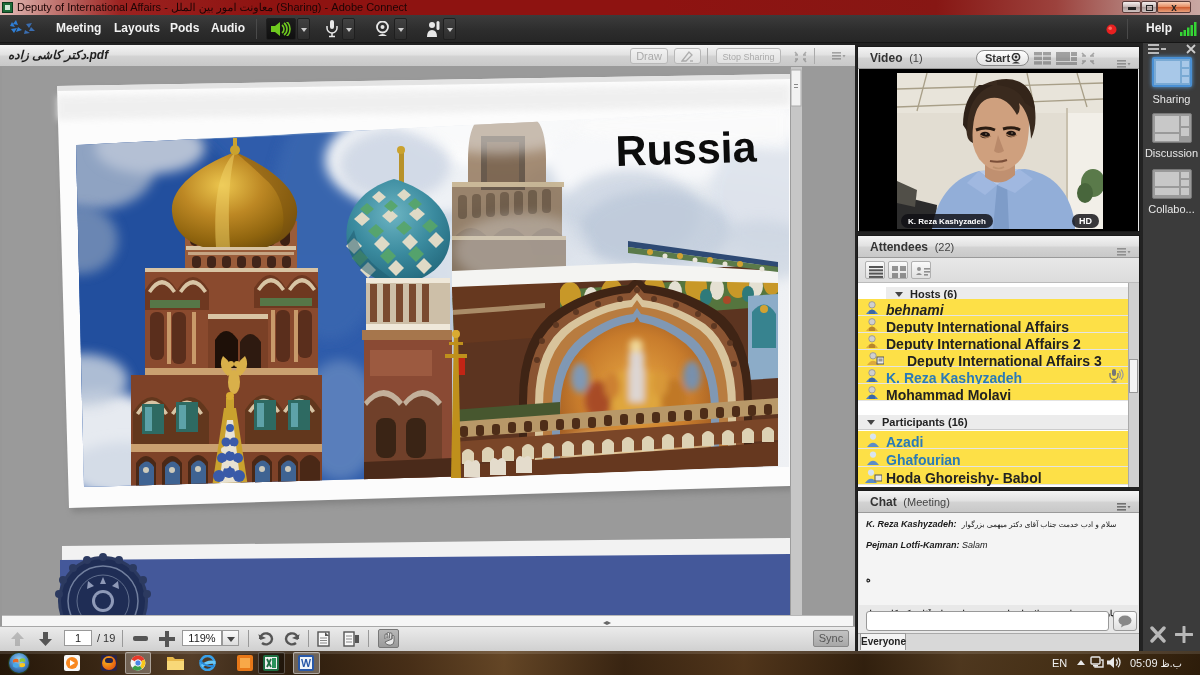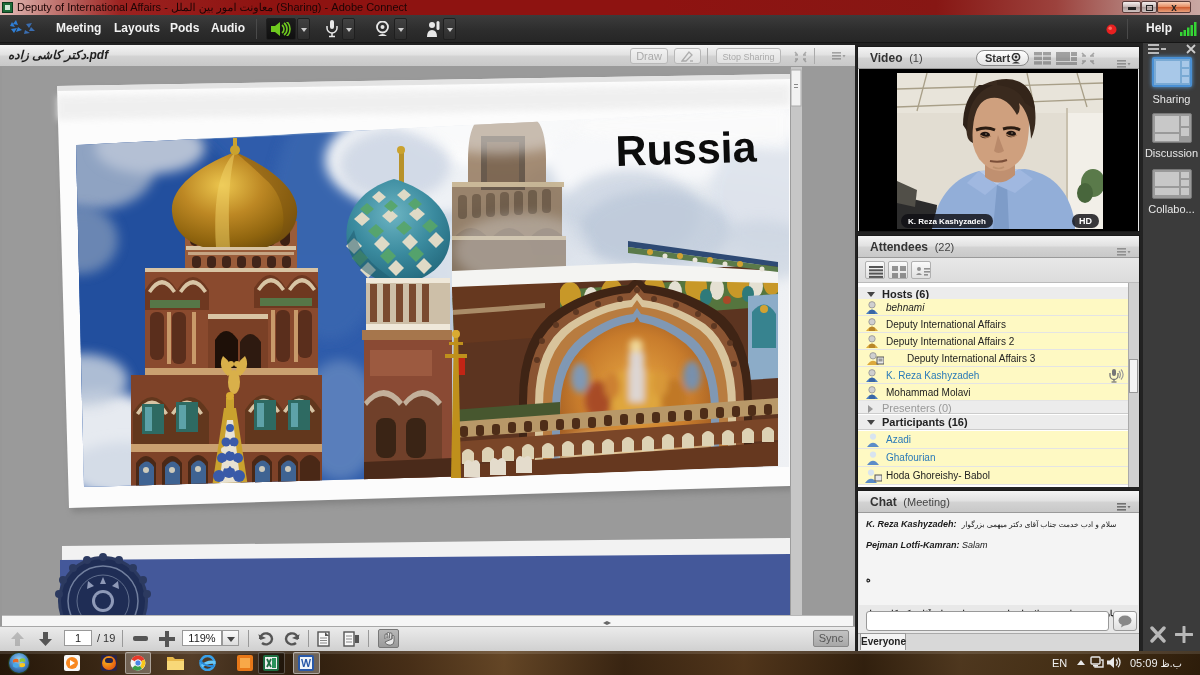--- a/index.html
+++ b/index.html
@@ -48,21 +48,21 @@
 
 
 .pod { position:absolute; background:#e8e8e8; border:1px solid #1a1a1a; }
 .podtitle { position:absolute; top:4px; left:12px; font-size:12px; font-weight:bold; color:#333; }
 .podcount { font-weight:normal; font-size:11px; color:#444; }
 .podmenu { position:absolute; right:8px; top:7px; width:14px; height:8px; }
 
 
 .atbtn { position:absolute; top:25px; width:20px; height:18px; background:linear-gradient(#fafafa,#e0e0e0); border:1px solid #b0b0b0; border-radius:2px; padding:2px 0 0 3px; }
 .secrow { position:absolute; left:0; width:270px; height:15px; background:#ececec; border-bottom:1px solid #ccc; font-size:11px; font-weight:bold; color:#222; padding:1px 0 0 24px; }
-.atrow { position:absolute; left:0; width:270px; height:17px; border-bottom:1px solid #e4e4e4; font-size:10px; font-weight:normal; color:#222; padding:3px 0 0 28px; background:#fef9c3; }
+.atrow { position:absolute; left:0; width:270px; height:17px; border-bottom:1px solid #e4e4e4; font-size:14px; font-weight:bold; color:#222; padding:3px 0 0 28px; background:#fde047; }
 .tri { position:absolute; left:9px; top:5px; width:0; height:0; border-left:4px solid transparent; border-right:4px solid transparent; border-top:5px solid #444; }
 .trir { position:absolute; left:10px; top:4px; width:0; height:0; border-top:4px solid transparent; border-bottom:4px solid transparent; border-left:5px solid #999; }
 
 
 #sidebar { position:absolute; top:0px; left:1143px; width:57px; height:608px; background:#3b3b3b; }
 .sblabel { position:absolute; width:57px; text-align:center; font-size:11px; color:#e8e8e8; }
 .sbthumb { position:absolute; left:9px; width:40px; height:30px; border-radius:2px; }
 
 
 #taskbar { position:absolute; top:651px; left:0; width:1200px; height:24px;
@@ -867,28 +867,27 @@
             <g fill="#555">
               <circle cx="4" cy="3" r="2"></circle>
               <path d="M1 9 q3,-4 6,0 z"></path>
               <rect x="9" y="2" width="6" height="1.6"></rect>
               <rect x="9" y="5" width="6" height="1.6"></rect>
               <rect x="9" y="8" width="4" height="1.6"></rect>
             </g>
           </svg></div>
 
       <div id="atlist" style="position:absolute;left:0;top:47px;width:281px;height:204px;background:#fff;overflow:hidden;">
-        <div class="secrow" style="top:4px;"><div class="tri"></div>Hosts (6)</div>
+        <div class="secrow" style="top:4px;margin-left:28px;"><div class="tri"></div>Hosts (6)</div>
         <div class="atrow" style="top:16px;font-style:italic;">behnami</div>
         <div class="atrow" style="top:33px;">Deputy International Affairs</div>
         <div class="atrow" style="top:50px;">Deputy International Affairs 2</div>
         <div class="atrow" style="top:67px;padding-left:49px;">Deputy International Affairs 3</div>
         <div class="atrow" style="top:84px;color:#2a7ab8;">K. Reza Kashyzadeh</div>
         <div class="atrow" style="top:101px;">Mohammad Molavi</div>
-        <div class="secrow" style="top:118px;height:13px;color:#999;font-weight:normal;"><div class="trir"></div>Presenters (0)</div>
         <div class="secrow" style="top:132px;"><div class="tri"></div>Participants (16)</div>
         <div class="atrow" style="top:148px;height:18px;color:#2a7ab8;">Azadi</div>
         <div class="atrow" style="top:166px;height:18px;color:#2a7ab8;">Ghafourian</div>
         <div class="atrow" style="top:184px;height:18px;">Hoda Ghoreishy- Babol</div>
 
         <svg class="abs" style="left:7px;top:18px" width="14" height="13" viewBox="0 0 14 13">
             <circle cx="7" cy="3.8" r="3.2" fill="#cfcfcf"></circle>
             <circle cx="7" cy="3.8" r="3.2" fill="none" stroke="#888" stroke-width="0.7"></circle>
             <path d="M1 13 q6,-8.5 12,0 z" fill="#4a7ec0"></path>
             <path d="M4 10 q3,-3 6,0 l0 3 l-6 0 z" fill="#3a67a6"></path>

